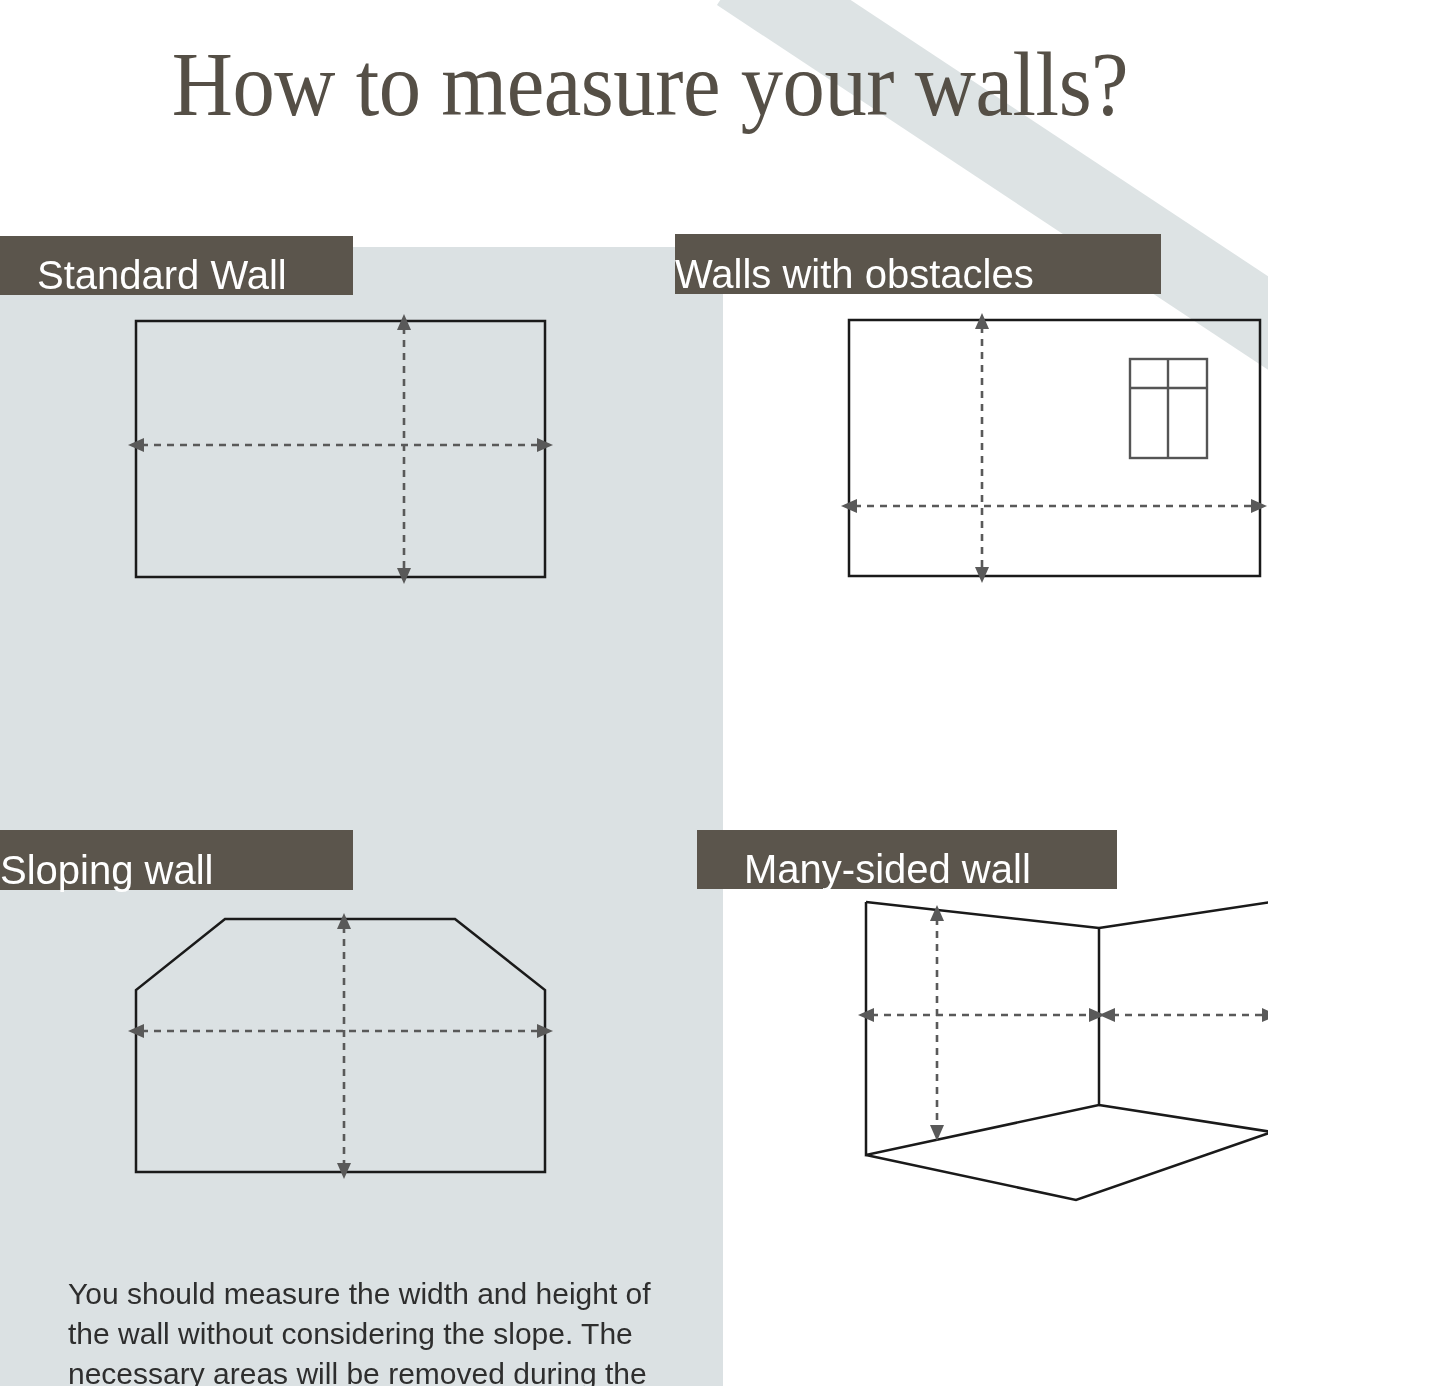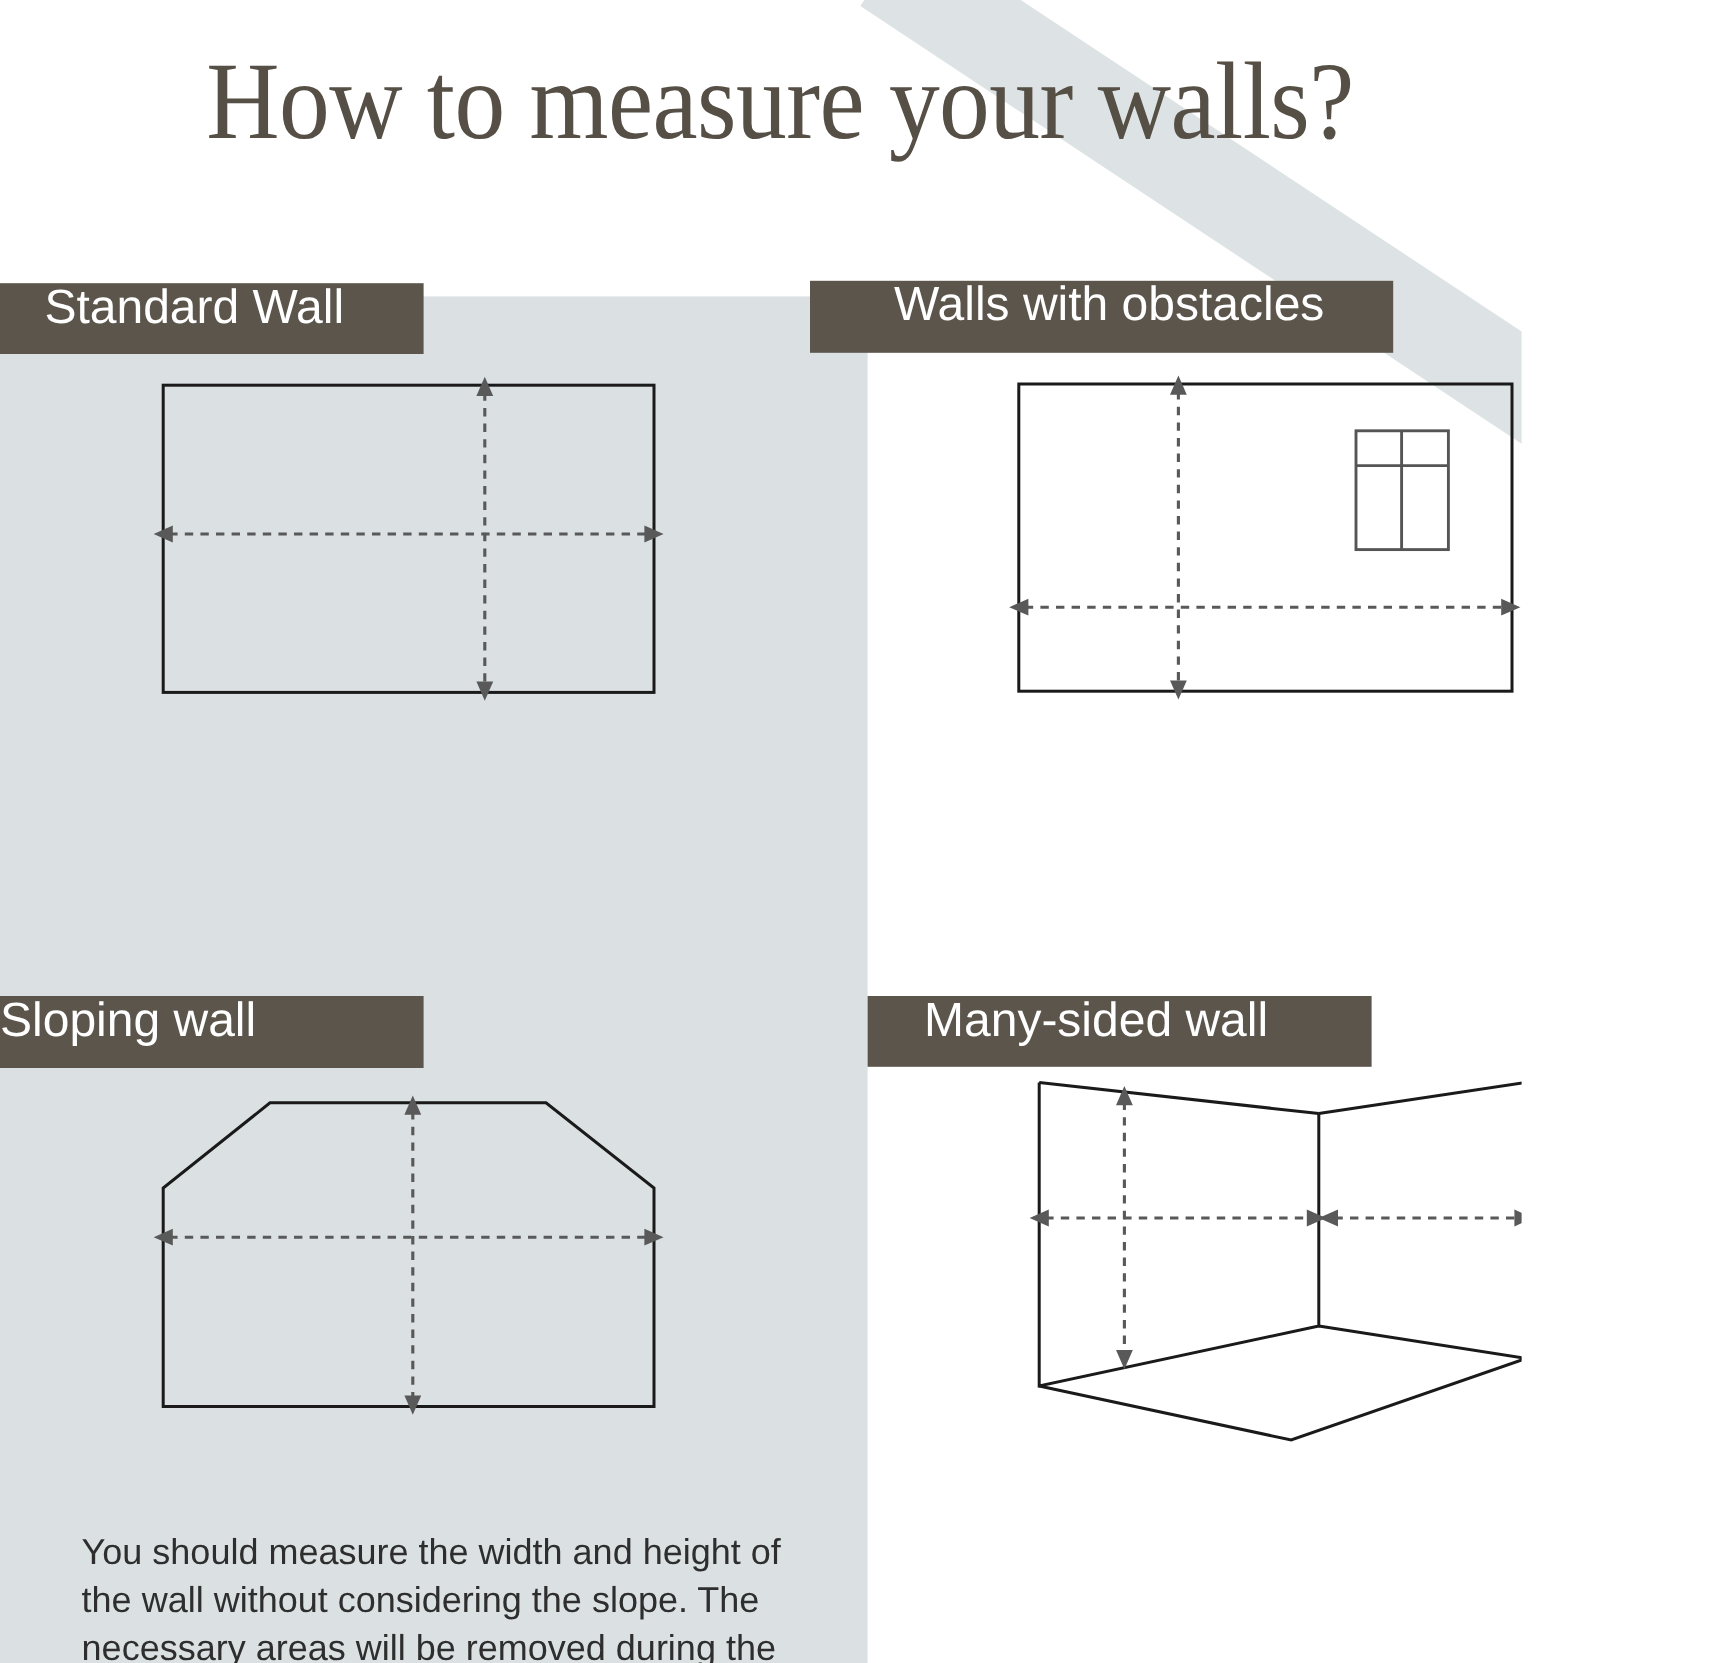--- a/index.html
+++ b/index.html
@@ -48,28 +48,28 @@
   }
 
   
   .hdr{
     position:absolute;
     background:#5b554c;
     color:#ffffff;
     font-size:40px;
     line-height:1;
     display:flex;
-    align-items:flex-start;
+    align-items:flex-end;
     z-index:4;
     white-space:nowrap;
   }
   .hdr-standard{left:0;top:236px;width:353px;height:59px;padding-left:37px;box-sizing:border-box;}
-  .hdr-obstacles{left:675px;top:234px;width:486px;height:60px;padding-left:70px;box-sizing:border-box;}
+  .hdr-obstacles{left:675px;top:234px;width:486px;height:60px;box-sizing:border-box;}
   .hdr-sloping{left:0;top:830px;width:353px;height:60px;box-sizing:border-box;}
-  .hdr-manysided{left:723px;top:830px;width:420px;height:59px;padding-left:47px;box-sizing:border-box;}
+  .hdr-manysided{left:697px;top:830px;width:420px;height:59px;padding-left:47px;box-sizing:border-box;}
 
   
   .diagram{position:absolute;z-index:3;}
   .d-standard{left:100px;top:300px;width:500px;height:300px;}
   .d-obstacles{left:820px;top:300px;width:480px;height:300px;}
   .d-sloping{left:100px;top:895px;width:500px;height:300px;}
   .d-manysided{left:840px;top:890px;width:470px;height:325px;}
 
   
   .cap{

